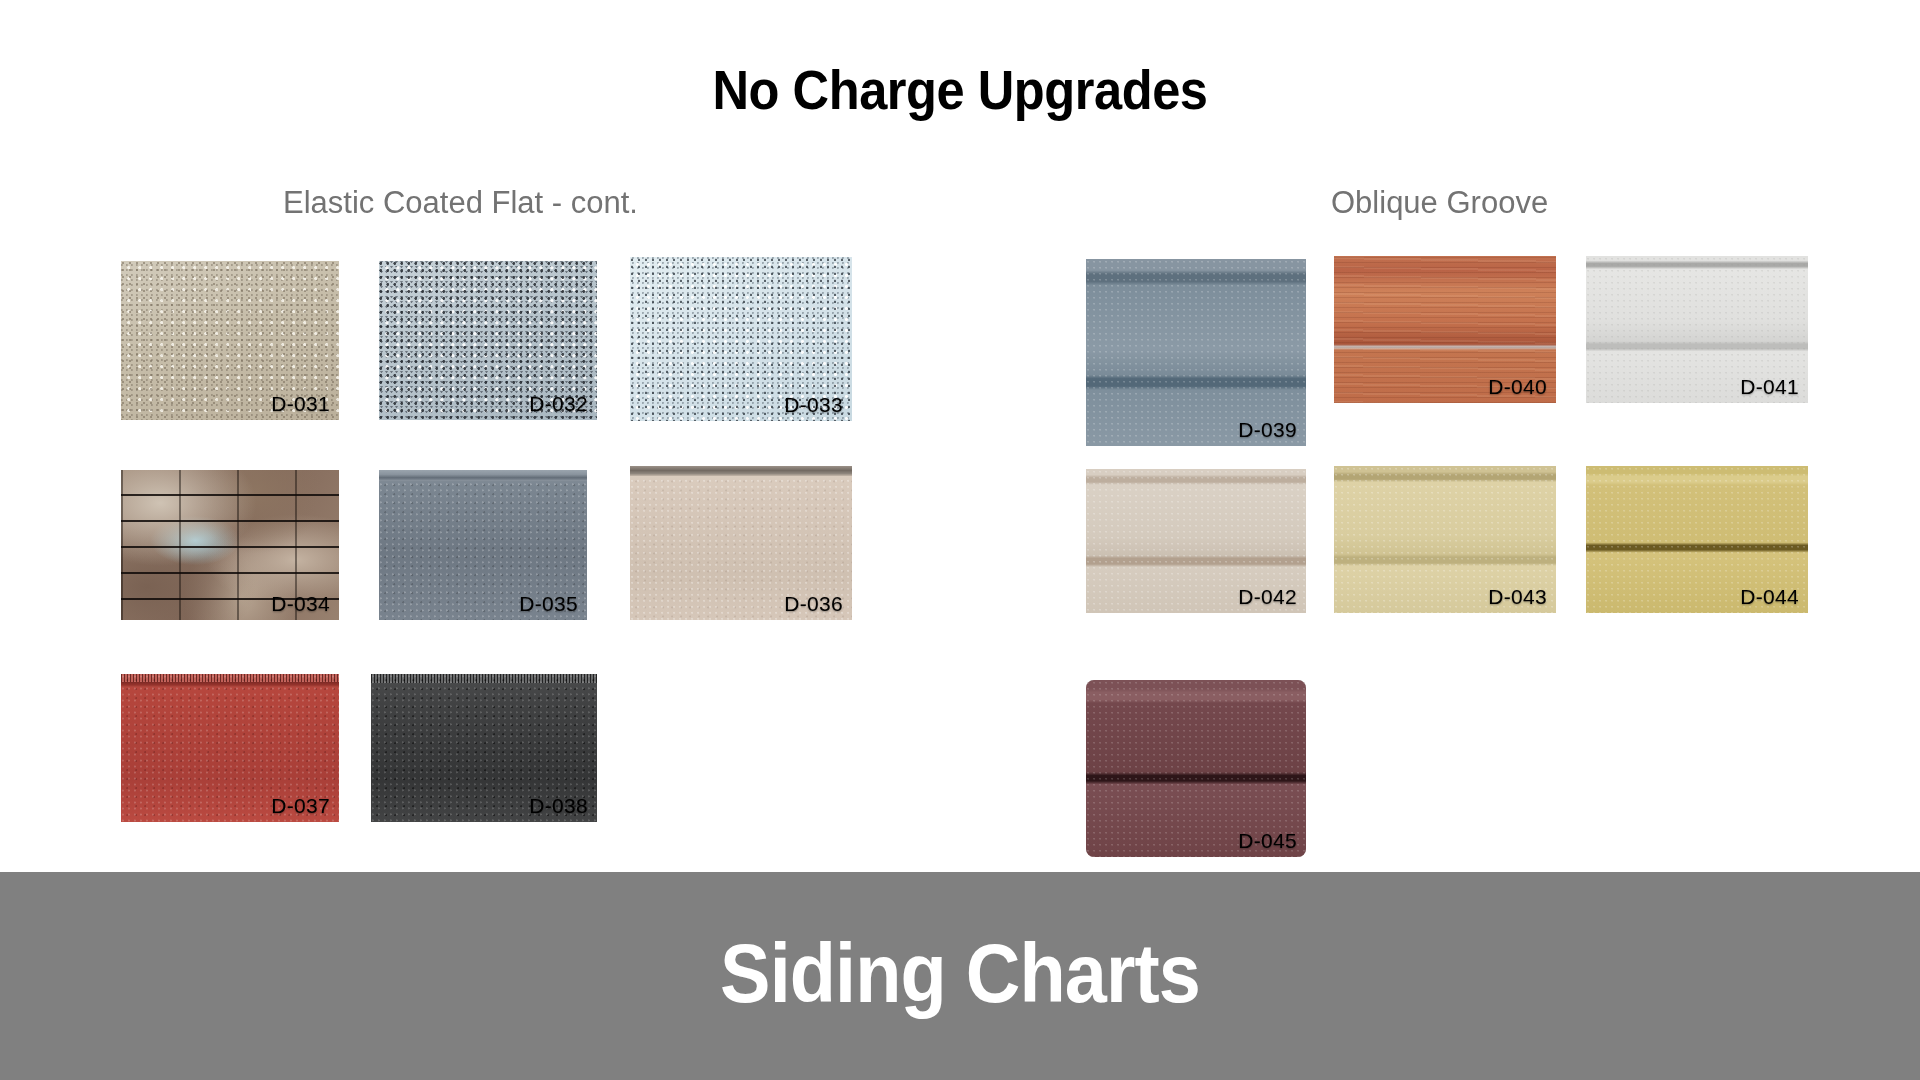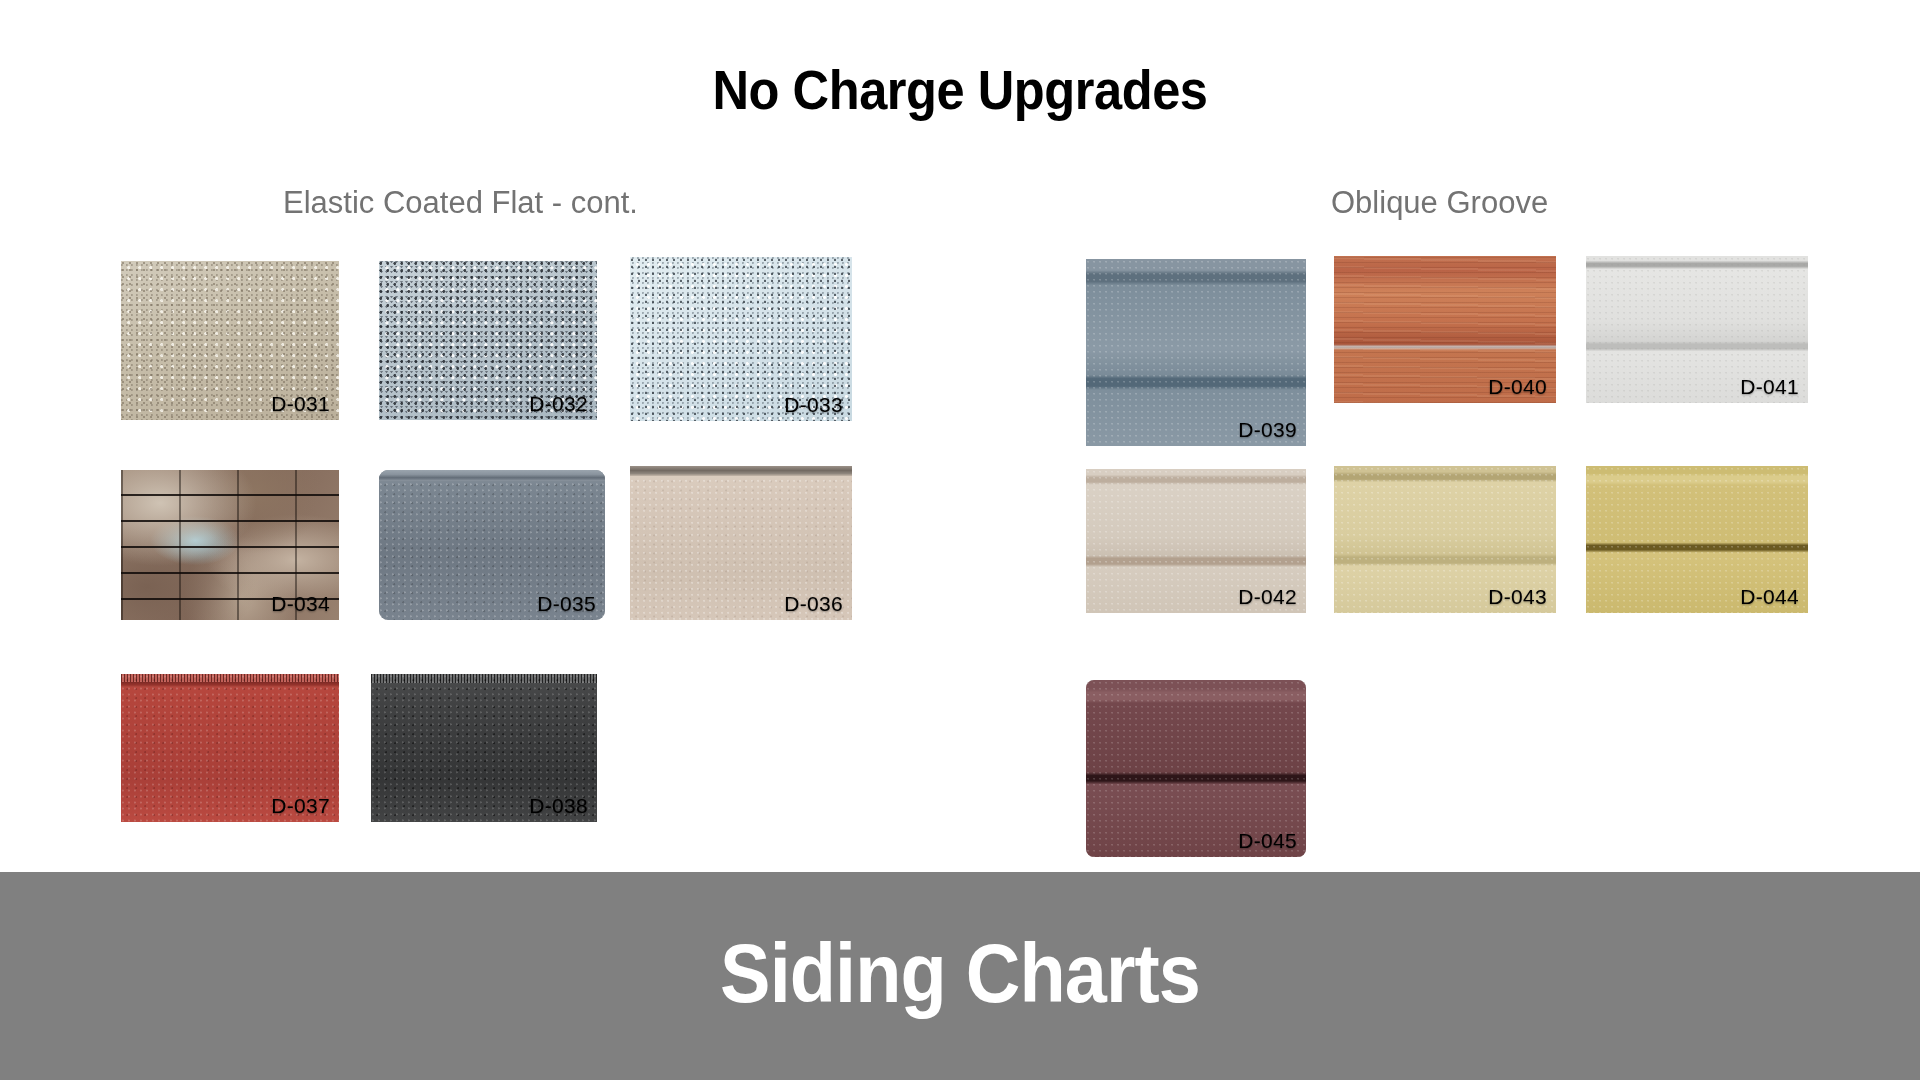--- a/index.html
+++ b/index.html
@@ -178,21 +178,21 @@
            radial-gradient(ellipse at 62% 15%, #8d7561 0%, transparent 34%),
            radial-gradient(ellipse at 34% 47%, #a8d0dd 0%, transparent 22%),
            radial-gradient(ellipse at 80% 60%, #c4b3a2 0%, transparent 36%),
            radial-gradient(ellipse at 12% 78%, #7a6253 0%, transparent 40%),
            radial-gradient(ellipse at 55% 85%, #b9a794 0%, transparent 34%),
            linear-gradient(120deg, #9c8573 0%, #83695a 50%, #98816f 100%);
            background-size: 100% 26px, 58px 100%, 100% 100%, 100% 100%, 100% 100%, 100% 100%, 100% 100%, 100% 100%, 100% 100%;"></div>
     <span class="swatch-label">D-034</span>
   </div>
 
-  <div class="swatch" style="left:379px; top:470px; width:226px; height:150px;border-radius:9px;">
+  <div class="swatch" style="left:379px; top:470px; width:208px; height:150px;">
     <div class="tex" style="background-image:
            radial-gradient(circle at 30% 40%, rgba(255,255,255,0.22) 0.8px, transparent 1.3px),
            radial-gradient(circle at 70% 70%, rgba(0,0,0,0.18) 0.8px, transparent 1.3px),
            linear-gradient(180deg, #8b959f 0%, #7b8691 10%, #6e7883 55%, #79838e 100%);
            background-size: 6px 6px, 9px 9px, 100% 100%;"></div>
     <div class="ridge-top" style="top:0; height:11px; background:linear-gradient(180deg,#9aa4ad 0%,#8a949e 40%,#636d78 70%,#8c959f 100%);"></div>
     <span class="swatch-label">D-035</span>
   </div>
 
   <div class="swatch" style="left:630px; top:466px; width:222px; height:154px;">

